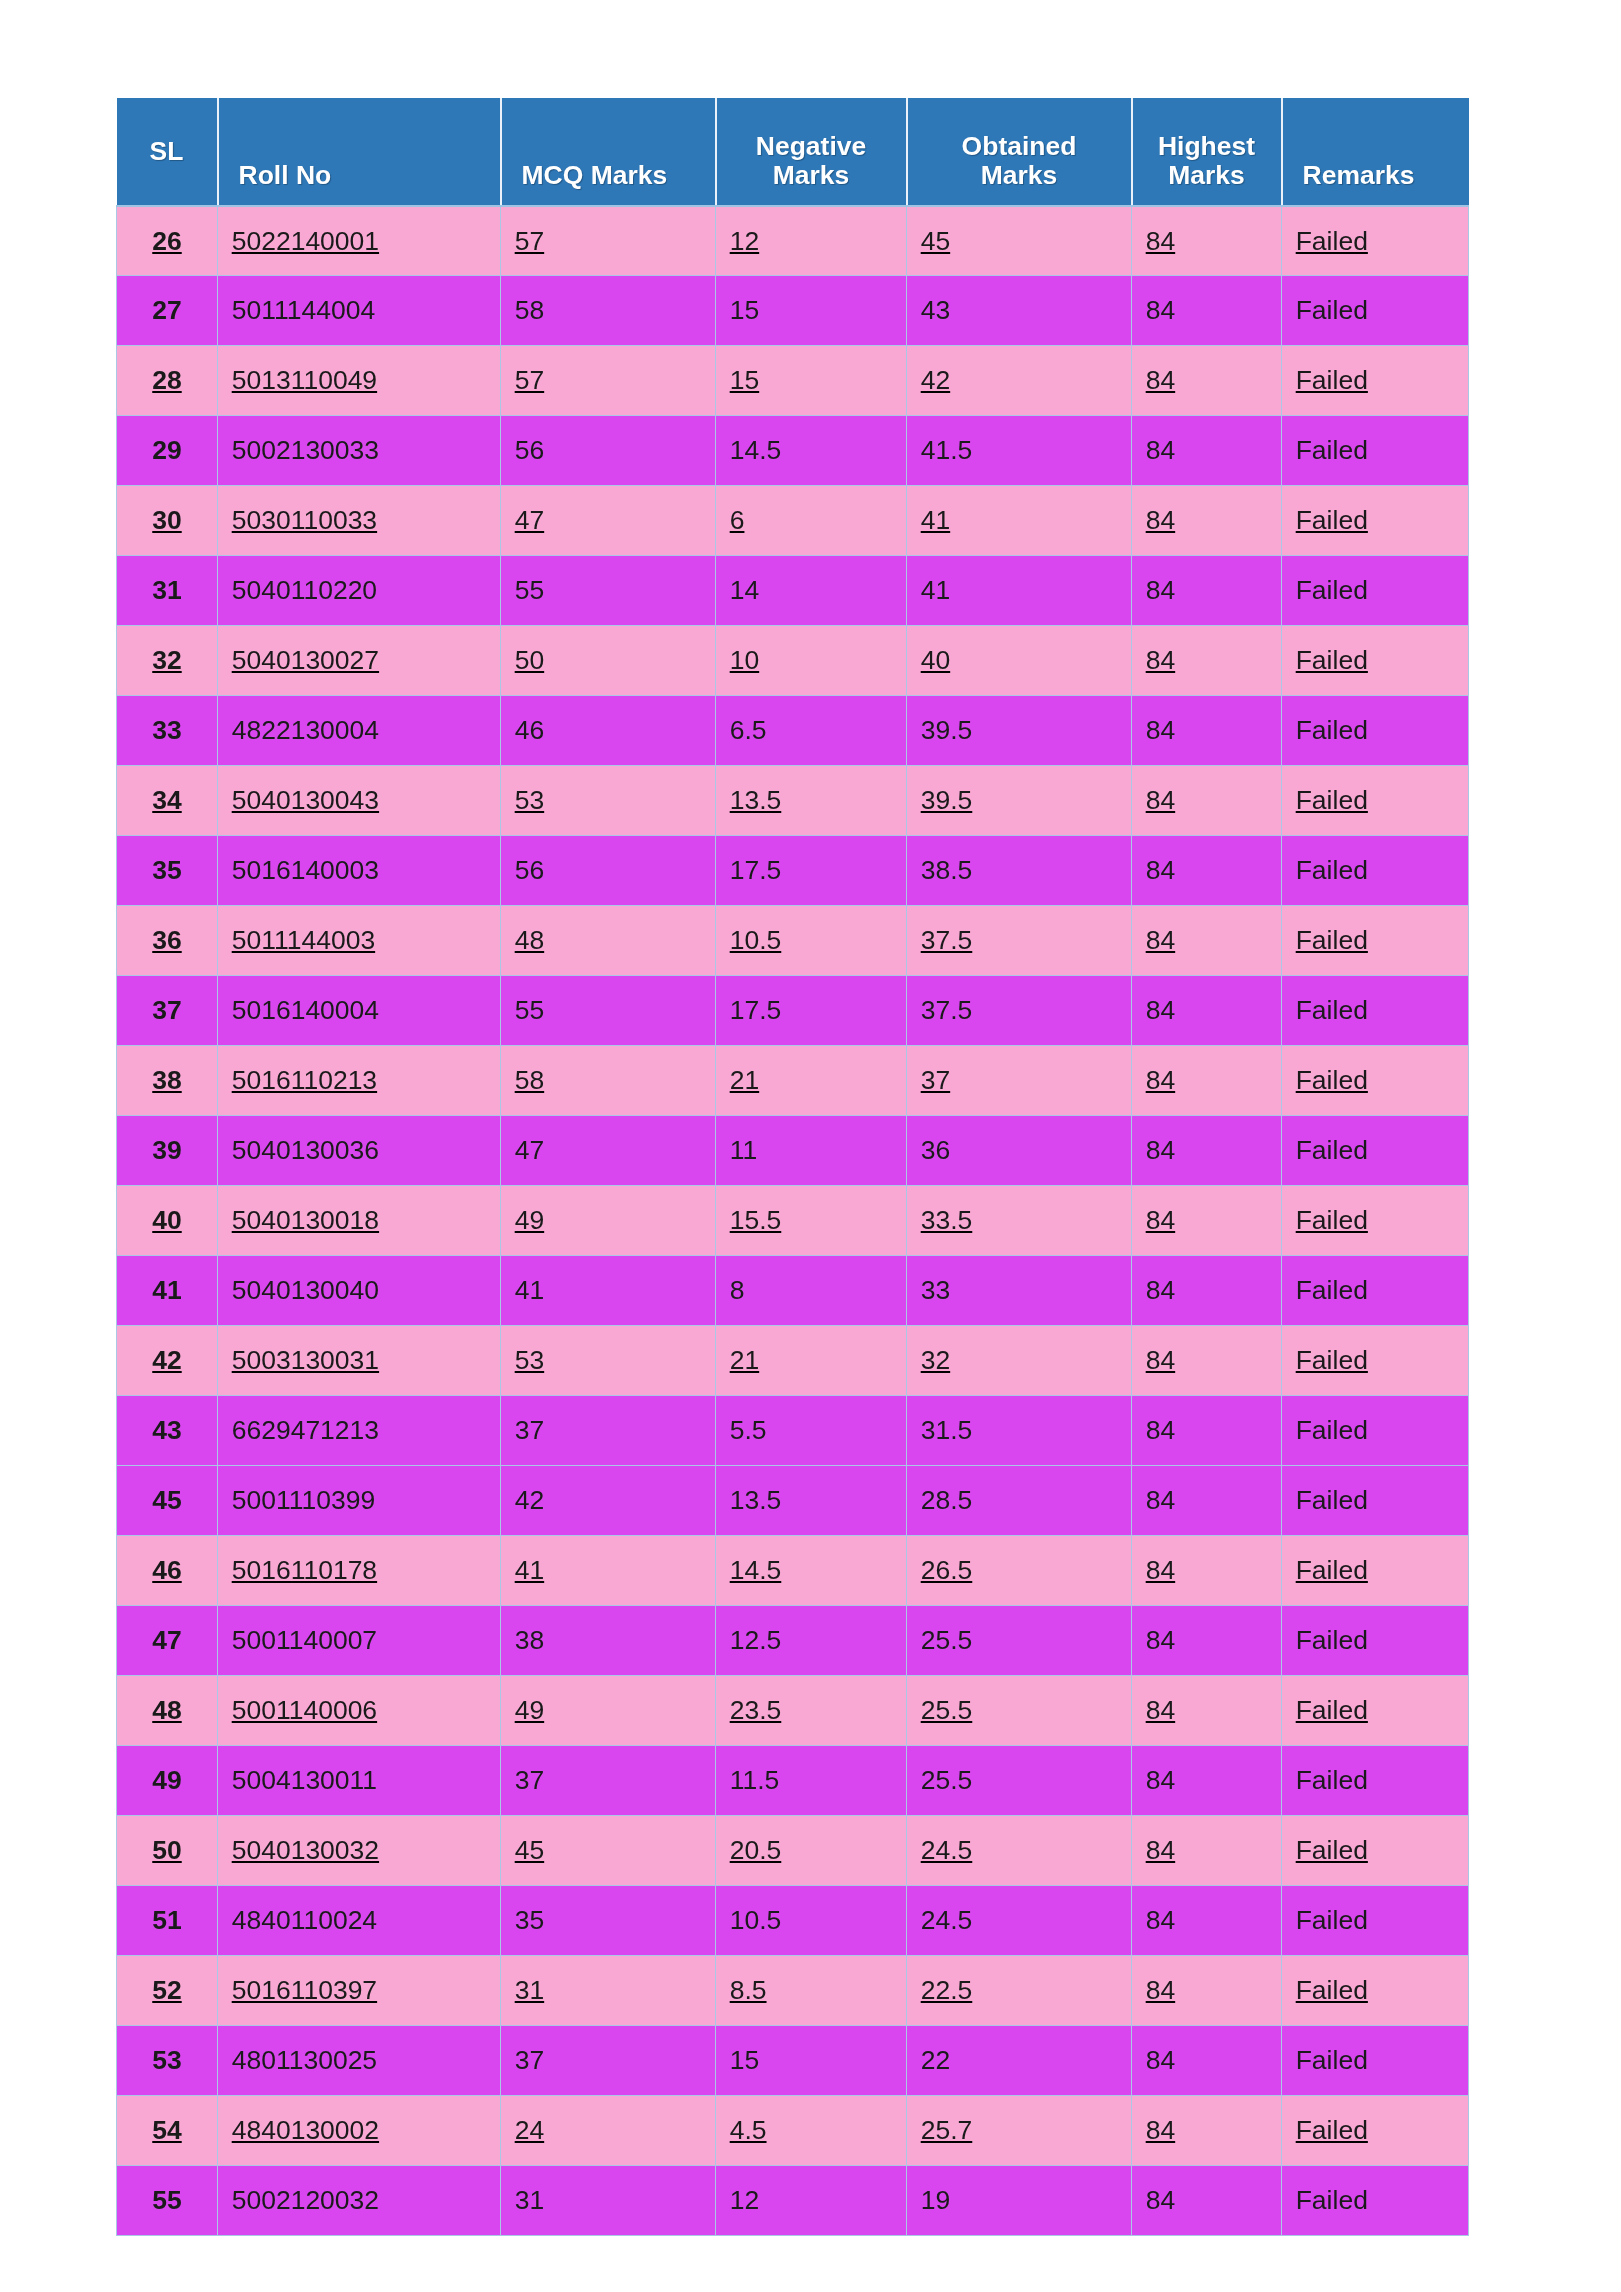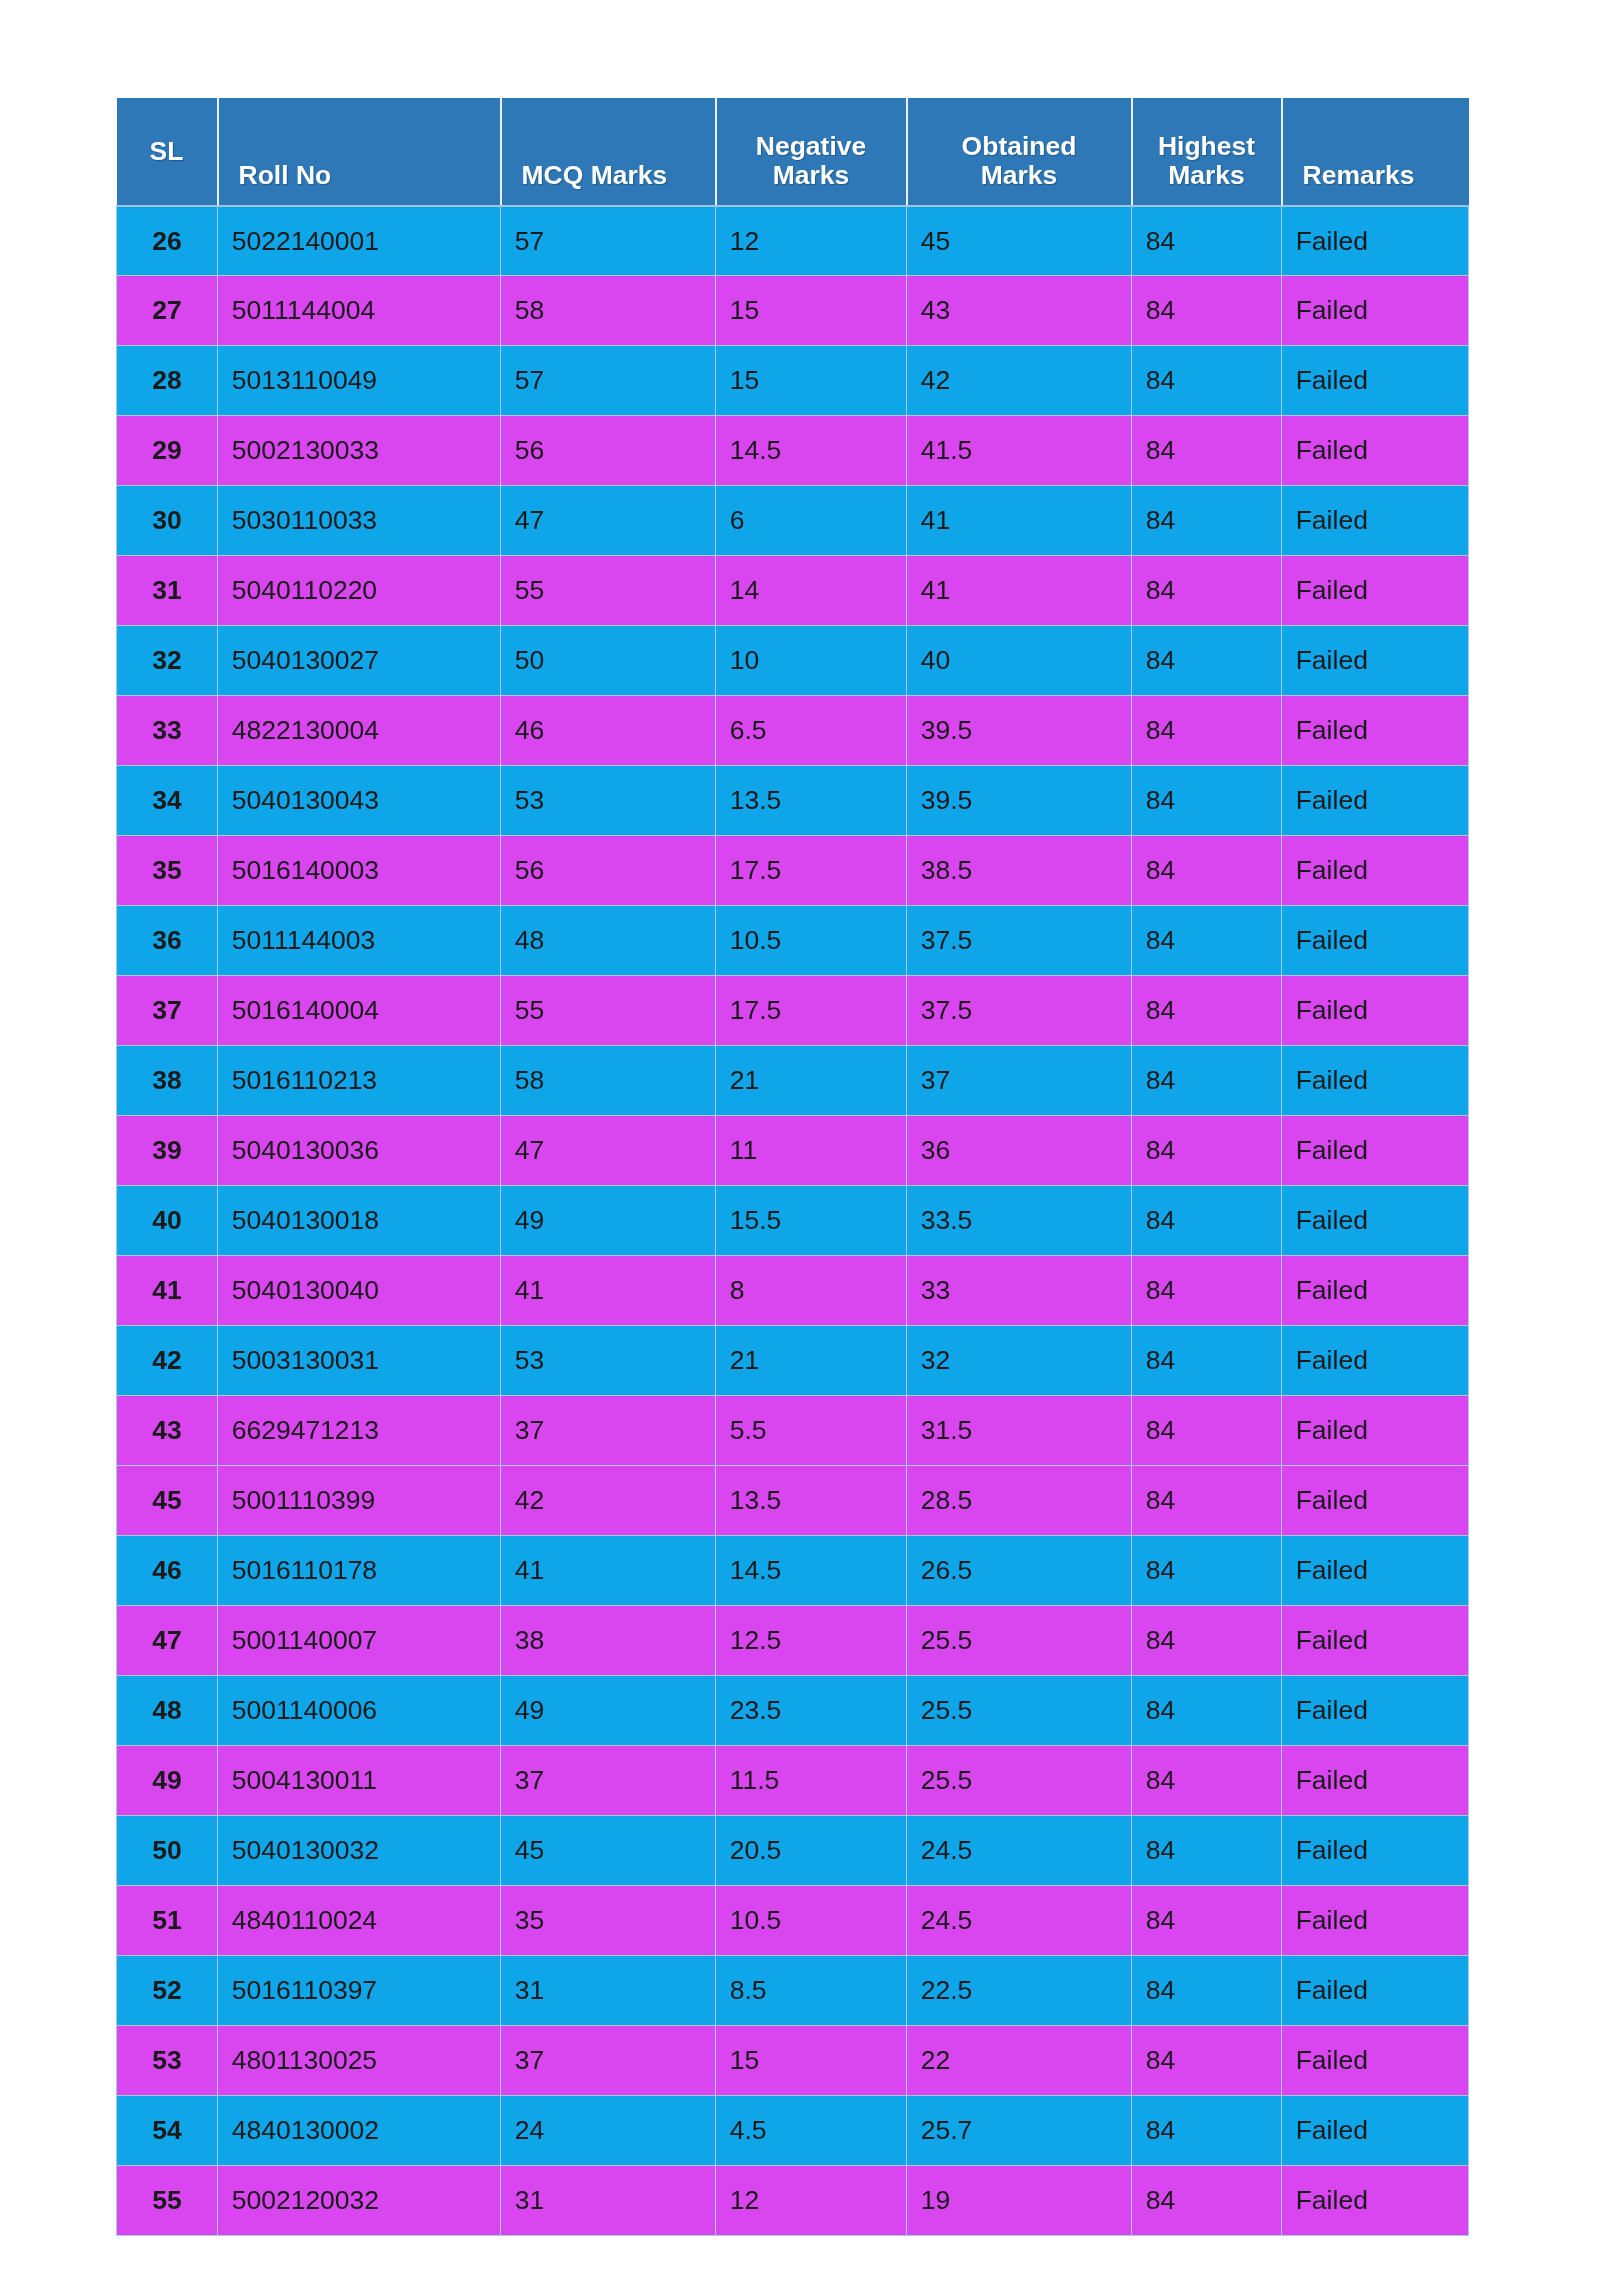--- a/index.html
+++ b/index.html
@@ -67,21 +67,21 @@
     padding-left: 20px;
   }
   thead th.th-neg,
   thead th.th-obt,
   thead th.th-high {
     text-align: center;
     padding-left: 0;
   }
 
   tbody tr { height: 70px; }
-  tbody tr.odd  { background: #0ea5e9; }
+  tbody tr.odd  { background: #f9a8d4; text-decoration: underline; }
   tbody tr.even { background: #d946ef; }
 
   tbody td {
     font-size: 26.5px;
     color: #1a1a1a;
     border-right: 1px solid #A8C8E6;
     border-bottom: 1px solid #A8C8E6;
     padding: 0 0 0 13.7px;
     vertical-align: middle;
     line-height: 1;

